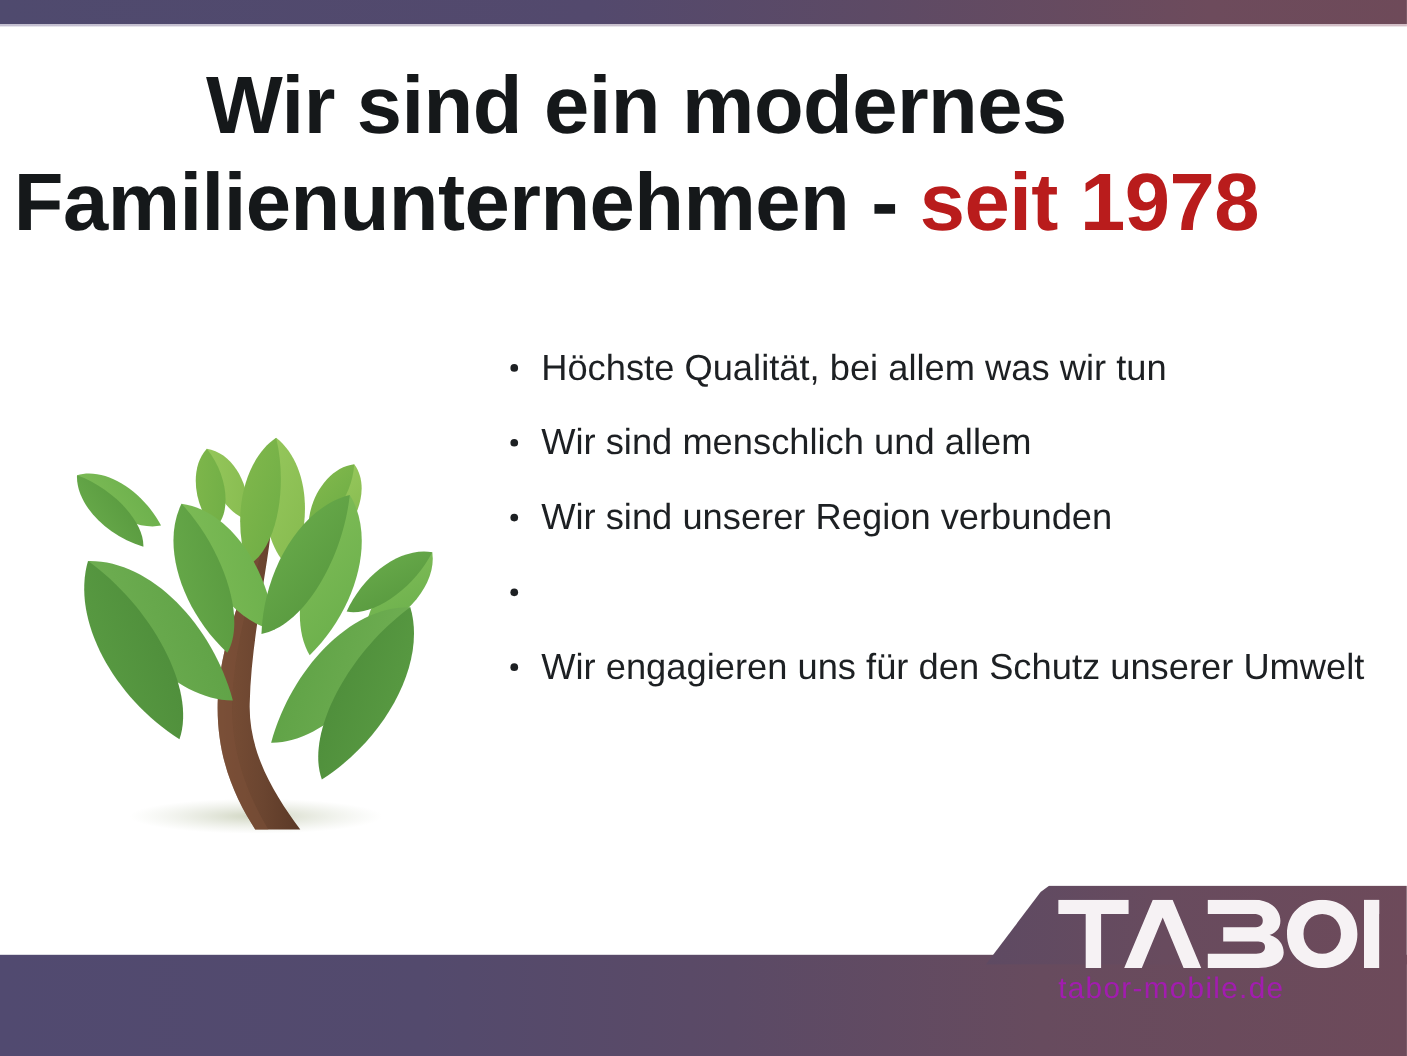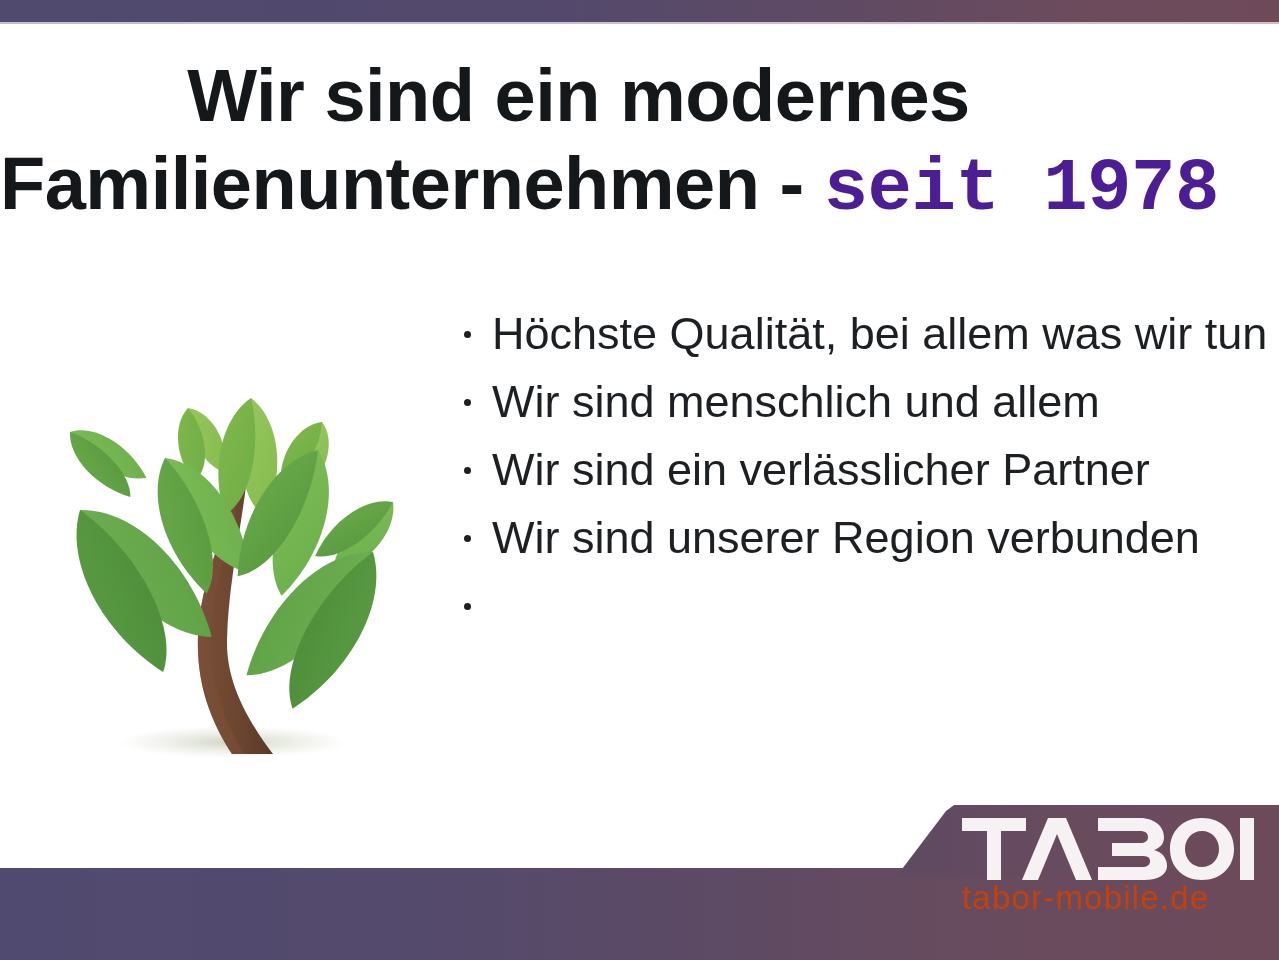--- a/index.html
+++ b/index.html
@@ -37,21 +37,21 @@
     width:1157px;
     text-align:center;
     font-weight:bold;
     font-size:74px;
     line-height:88px;
     letter-spacing:-0.5px;
     color:#15181a;
     font-stretch:condensed;
   }
   #headline .line{display:block;white-space:nowrap;}
-  #headline .accent{color:#4c1d95;font-family:Liberation Mono, monospace;}
+  #headline .accent{color:#b91c1c;}
 
   
   #tree-figure{
     position:absolute;
     left:18px; top:330px;
     width:430px; height:440px;
   }
   #tree-figure svg{display:block;width:100%;height:100%;}
 
   
@@ -60,21 +60,21 @@
     left:456px; top:300px;
     width:810px;
     list-style:none;
     margin:0; padding:0;
   }
   #bullet-list li{
     position:relative;
     padding-left:36px;
     height:68px;
     line-height:68px;
-    font-size:45px;
+    font-size:33px;
     color:#1d2023;
     white-space:nowrap;
     font-stretch:condensed;
   }
   #bullet-list li .dot{
     position:absolute;
     left:8px; top:31px;
     width:7px; height:7px;
     border-radius:50%;
     background:#1d2023;
@@ -97,24 +97,24 @@
   #logo-block{
     position:absolute;
     left:962px; top:818px;
     width:300px;
     text-align:left;
   }
   #logo-mark{display:block;width:292px;height:62px;}
   #logo-url{
     display:block;
     margin-top:2px;
-    font-size:33px;
+    font-size:27px;
     line-height:32px;
     letter-spacing:1.2px;
-    color:#c2410c;
+    color:#a21caf;
     font-stretch:condensed;
   }
 </style>
 </head>
 <body>
 
 <div id="slide">
 
   <div id="top-bar"></div>
   <div id="top-bar-hairline"></div>
@@ -223,28 +223,28 @@
     <li>
       <span class="dot"></span>
       <span>Höchste Qualität, bei allem was wir tun</span>
     </li>
     <li>
       <span class="dot"></span>
       <span>Wir sind menschlich und allem</span>
     </li>
     <li>
       <span class="dot"></span>
-      <span>Wir sind ein verlässlicher Partner</span>
-    </li>
-    <li>
-      <span class="dot"></span>
       <span>Wir sind unserer Region verbunden</span>
     </li>
     <li>
       <span class="dot"></span>
+    </li>
+    <li>
+      <span class="dot"></span>
+      <span>Wir engagieren uns für den Schutz unserer Umwelt</span>
     </li>
   </ul>
 
   <div id="bottom-bar"></div>
   <div id="logo-panel"></div>
 
   <div id="logo-block">
     <svg id="logo-mark" viewBox="0 0 292 62" xmlns="http://www.w3.org/2000/svg">
       <g fill="#f6f2f4">
 

